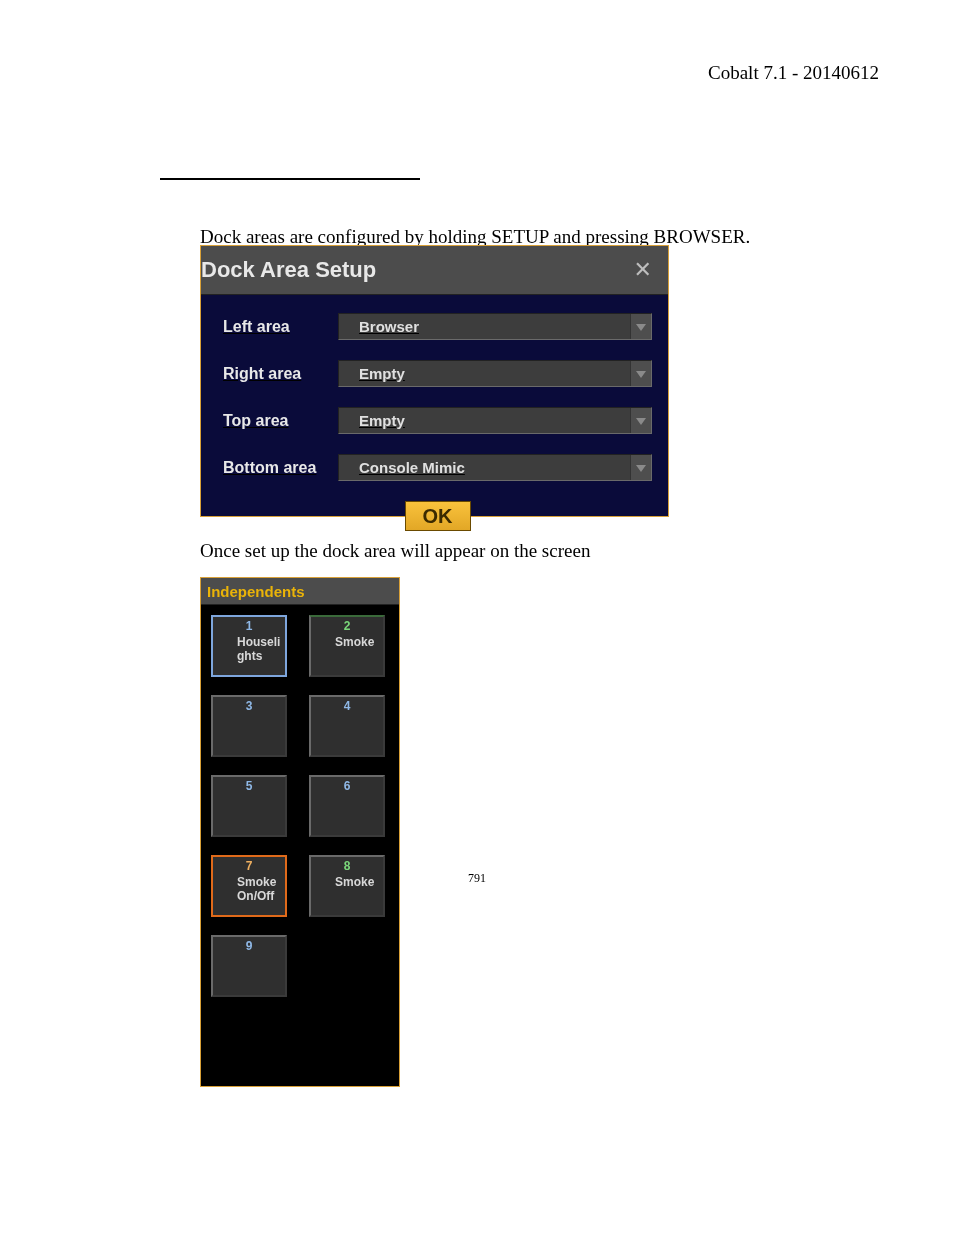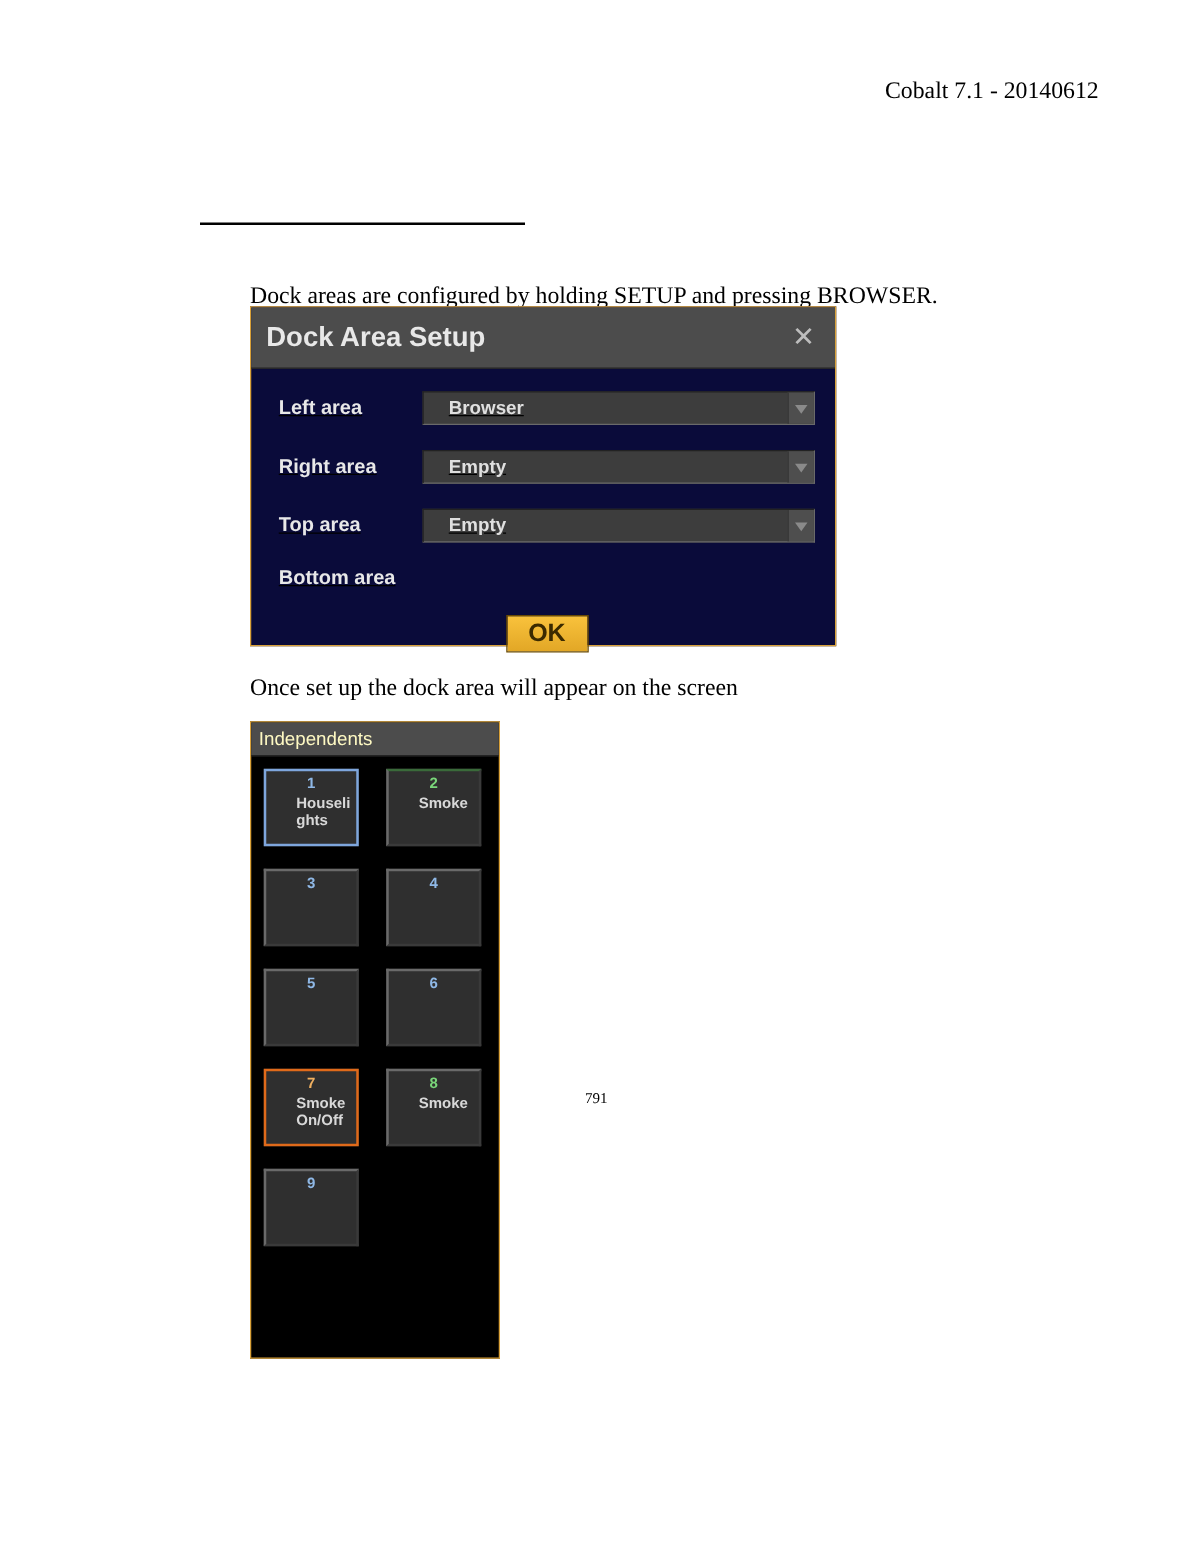--- a/index.html
+++ b/index.html
@@ -61,21 +61,21 @@
     border: 1.5px solid #d8a038;
     box-sizing: border-box;
     font-family: Arial, Helvetica, sans-serif;
   }
   .dock-titlebar {
     background: #4c4c4c;
     height: 48px;
     display: flex;
     align-items: center;
     justify-content: space-between;
-    padding: 0 10px 0 12px;
+    padding: 0 10px 0 0;
     border-bottom: 1px solid #222;
   }
   .dock-title {
     color: #e8e8e8;
     font-size: 22px;
     font-weight: bold;
   }
   .dock-close {
     color: #bdbdbd;
     font-size: 22px;
@@ -153,23 +153,23 @@
     width: 200px;
     height: 510px;
     background: #000;
     border: 1.5px solid #d8a038;
     box-sizing: border-box;
     font-family: Arial, Helvetica, sans-serif;
   }
   .ind-titlebar {
     height: 26px;
     background: #4c4c4c;
-    color: #fef9c3;
+    color: #eab308;
     font-size: 15px;
-    font-weight: normal;
+    font-weight: bold;
     display: flex;
     align-items: center;
     padding-left: 6px;
     border-bottom: 1px solid #222;
   }
   .ind-grid {
     padding: 10px 10px;
     display: grid;
     grid-template-columns: 1fr 1fr;
     column-gap: 18px;
@@ -266,20 +266,28 @@
           <span class="dock-select-arrow">
             <svg width="12" height="12" viewBox="0 0 12 12">
                 <polygon points="1,3 11,3 6,10" fill="#8a8a8a"></polygon>
               </svg>
           </span>
         </div>
       </div>
 
       <div class="dock-row">
         <div class="dock-label">Bottom area</div>
+        <div class="dock-select">
+          <span class="dock-select-text">Console Mimic</span>
+          <span class="dock-select-arrow">
+            <svg width="12" height="12" viewBox="0 0 12 12">
+                <polygon points="1,3 11,3 6,10" fill="#8a8a8a"></polygon>
+              </svg>
+          </span>
+        </div>
       </div>
 
       <button class="dock-ok">OK</button>
     </div>
   </div>
 
   <div class="para2">Once set up the dock area will appear on the screen</div>
 
   <div class="ind-panel">
     <div class="ind-titlebar">Independents</div>

